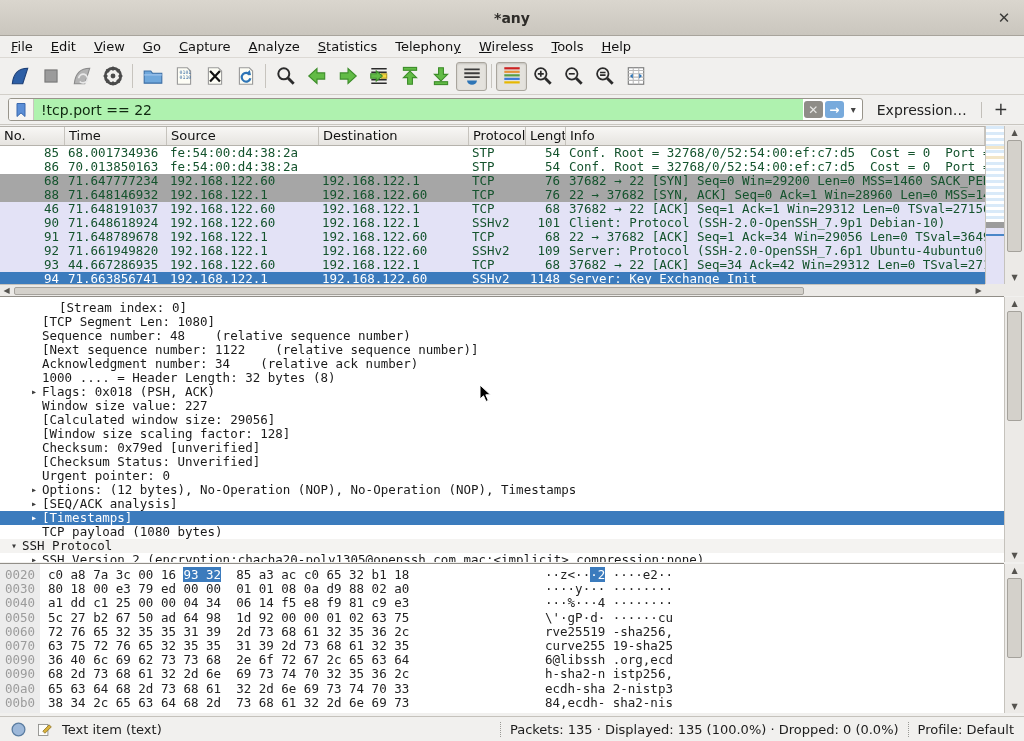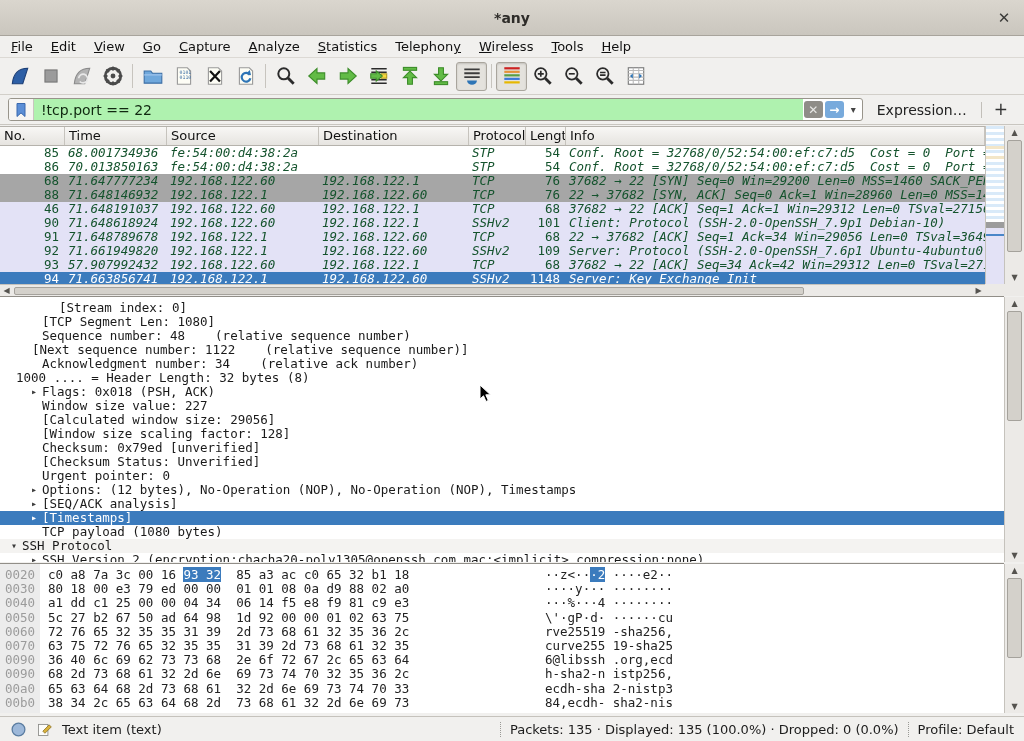--- a/index.html
+++ b/index.html
@@ -42,21 +42,21 @@
   
   .pkt-header { position:absolute; top:126px; left:0; width:985px; height:20px;
       display:grid; grid-template-columns:65px 102px 152px 150px 57px 40px 1fr;
       background:linear-gradient(#f8f7f5,#e6e4e0); border-top:1px solid #b5b2ac; border-bottom:1px solid #b5b2ac; }
   .hcell { border-right:1px solid #c6c3bd; padding:1px 4px; font-size:13px; color:#111; overflow:hidden; white-space:nowrap; }
   .pkt-rows { position:absolute; top:146px; left:0; width:985px; height:138px; background:#fff; overflow:hidden; }
   .prow { display:grid; grid-template-columns:65px 102px 152px 150px 57px 40px 1fr; height:14px;
       font-family:"DejaVu Sans Mono","Liberation Mono",monospace; font-size:12.5px; line-height:14px; color:#14532d; }
   .prow span { overflow:hidden; white-space:pre; }
   .c-no,.c-len { text-align:right; padding-right:6px; }
-  .c-time,.c-src,.c-dst,.c-proto,.c-info { padding-left:3px;font-style:italic; }
+  .c-time,.c-src,.c-dst,.c-proto,.c-info { padding-left:3px; }
   .prow.gray { background:var(--c-row-gray); }
   .prow.tcp { background:var(--c-row-tcp); }
   .prow.selected { background:var(--c-sel); color:#fff; }
 
   
   .minimap { position:absolute; left:985px; top:126px; width:19px; height:158px; border-left:1px solid #c5c2bc;
       background:repeating-linear-gradient(to bottom,#d9eaf9 0 3px,#ffffff 3px 6px); }
   .mm-cream1 { position:absolute; left:0; top:20px; width:100%; height:3px; background:#f3e6c8; }
   .mm-cream2 { position:absolute; left:0; top:30px; width:100%; height:3px; background:#f3e6c8; }
   .mm-gray { position:absolute; left:0; top:96px; width:100%; height:6px; background:#9c9c9c; }
@@ -351,21 +351,21 @@
         <span class="c-no">92</span>
         <span class="c-time">71.661949820</span>
         <span class="c-src">192.168.122.1</span>
         <span class="c-dst">192.168.122.60</span>
         <span class="c-proto">SSHv2</span>
         <span class="c-len">109</span>
         <span class="c-info">Server: Protocol (SSH-2.0-OpenSSH_7.6p1 Ubuntu-4ubuntu0.3</span>
       </div>
       <div class="prow tcp">
         <span class="c-no">93</span>
-        <span class="c-time">57.907992432</span>
+        <span class="c-time">44.667286935</span>
         <span class="c-src">192.168.122.60</span>
         <span class="c-dst">192.168.122.1</span>
         <span class="c-proto">TCP</span>
         <span class="c-len">68</span>
         <span class="c-info">37682 → 22 [ACK] Seq=34 Ack=42 Win=29312 Len=0 TSval=2715</span>
       </div>
       <div class="prow selected">
         <span class="c-no">94</span>
         <span class="c-time">71.663856741</span>
         <span class="c-src">192.168.122.1</span>
@@ -395,23 +395,23 @@
     <div class="hs-arrow" style="left:0;">◀</div>
     <div class="hs-thumb"></div>
     <div class="hs-arrow" style="right:0;">▶</div>
   </div>
   <div class="corner"></div>
 
   <div class="detail">
       <div class="dline" style="padding-left: 26px; gap: 17px;"><span class="arrow"></span><span>[Stream index: 0]</span></div>
       <div class="dline" style="padding-left: 26px;"><span class="arrow"></span><span>[TCP Segment Len: 1080]</span></div>
       <div class="dline" style="padding-left: 26px;"><span class="arrow"></span><span>Sequence number: 48    (relative sequence number)</span></div>
-      <div class="dline" style="padding-left: 16px;"><span class="arrow"></span><span>[Next sequence number: 1122    (relative sequence number)]</span></div>
+      <div class="dline" style="padding-left: 26px;"><span class="arrow"></span><span>[Next sequence number: 1122    (relative sequence number)]</span></div>
       <div class="dline" style="padding-left: 26px;"><span class="arrow"></span><span>Acknowledgment number: 34    (relative ack number)</span></div>
-      <div class="dline" style=""><span class="arrow"></span><span>1000 .... = Header Length: 32 bytes (8)</span></div>
+      <div class="dline" style="padding-left: 26px;"><span class="arrow"></span><span>1000 .... = Header Length: 32 bytes (8)</span></div>
       <div class="dline" style="padding-left: 26px;"><span class="arrow">▸</span><span>Flags: 0x018 (PSH, ACK)</span></div>
       <div class="dline" style="padding-left: 26px;"><span class="arrow"></span><span>Window size value: 227</span></div>
       <div class="dline" style="padding-left: 26px;"><span class="arrow"></span><span>[Calculated window size: 29056]</span></div>
       <div class="dline" style="padding-left: 26px;"><span class="arrow"></span><span>[Window size scaling factor: 128]</span></div>
       <div class="dline" style="padding-left: 26px;"><span class="arrow"></span><span>Checksum: 0x79ed [unverified]</span></div>
       <div class="dline" style="padding-left: 26px;"><span class="arrow"></span><span>[Checksum Status: Unverified]</span></div>
       <div class="dline" style="padding-left: 26px;"><span class="arrow"></span><span>Urgent pointer: 0</span></div>
       <div class="dline" style="padding-left: 26px;"><span class="arrow">▸</span><span>Options: (12 bytes), No-Operation (NOP), No-Operation (NOP), Timestamps</span></div>
       <div class="dline" style="padding-left: 26px;"><span class="arrow">▸</span><span>[SEQ/ACK analysis]</span></div>
       <div class="dline selected" style="padding-left: 26px;"><span class="arrow">▸</span><span>[Timestamps]</span></div>

